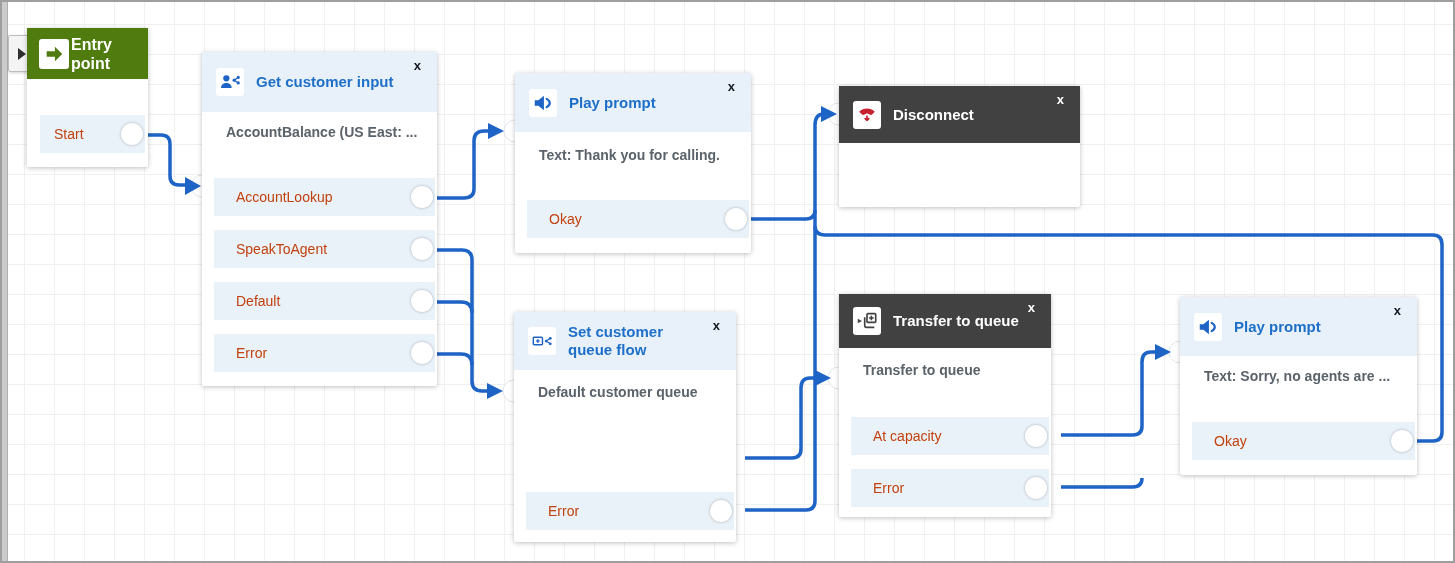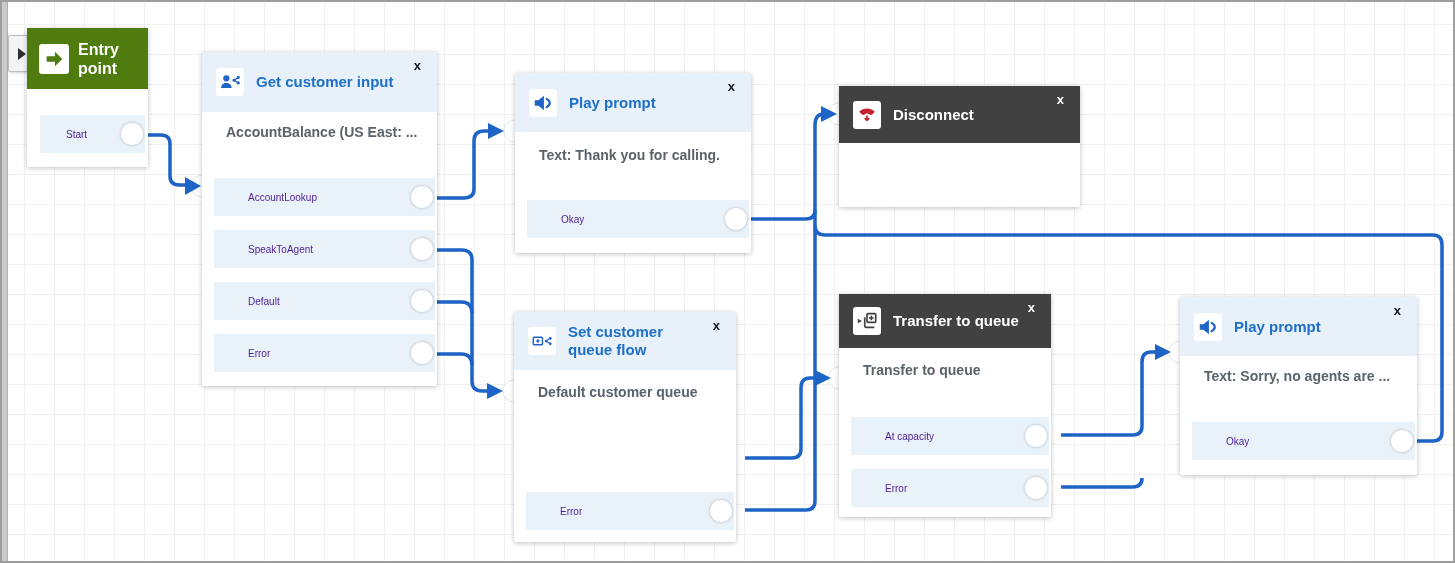--- a/index.html
+++ b/index.html
@@ -32,21 +32,21 @@
   .green .icon-box{width:30px;height:30px;}
   .title{font-weight:bold;font-size:15px;line-height:18px;color:#1e6fc8;padding-right:18px;}
   .dark .title{color:#ffffff;}
   .green .title{color:#ffffff;font-size:16px;line-height:19px;}
   .close{position:absolute;top:6px;right:16px;background:none;border:none;padding:0;
     font-family:inherit;font-weight:bold;font-size:13px;color:#16191f;cursor:pointer;}
   .close.on-dark{color:#ffffff;}
   .body-text{position:absolute;left:24px;right:10px;font-weight:bold;font-size:14px;color:#5a626a;}
   .row{position:absolute;left:12px;right:2px;height:38px;background:#e9f1f9;
     display:flex;align-items:center;}
-  .row .lbl{font-size:10px;color:#4c1d95;padding-left:22px;margin-left:12px;}
+  .row .lbl{font-size:14px;color:#c2410c;padding-left:22px;}
   .port{position:absolute;right:2px;top:50%;width:22px;height:22px;margin-top:-11px;
     background:#fff;border-radius:50%;box-shadow:0 0 3px rgba(0,0,0,.28);cursor:crosshair;}
   .entry-row{left:13px;right:3px;}
   .entry-row .lbl{padding-left:14px;}
 </style>
 </head>
 <body>
 
 <div id="canvas">
 
@@ -81,21 +81,21 @@
       <polygon points="1153,342 1169,350 1153,358"></polygon>
     </g>
   </svg>
 
   <div id="left-strip"></div>
   <div id="panel-toggle">
     <span class="tri-right"></span>
   </div>
 
   <div class="node" style="left:25px;top:26px;width:121px;height:139px">
-    <div class="hdr green" style="height:61px;gap:9px;padding:16px 12px">
+    <div class="hdr green" style="height:51px;gap:2px;padding:16px 12px">
       <span class="icon-box">
         <svg width="22" height="22" viewBox="0 0 24 24">
             <path d="M4 9h9V4l8 8-8 8v-5H4z" fill="#4f7b0f"></path>
           </svg>
       </span>
       <span class="title">Entry point</span>
     </div>
     <div class="row entry-row" style="top:87px">
       <span class="lbl">Start</span>
       <span class="port"></span>

